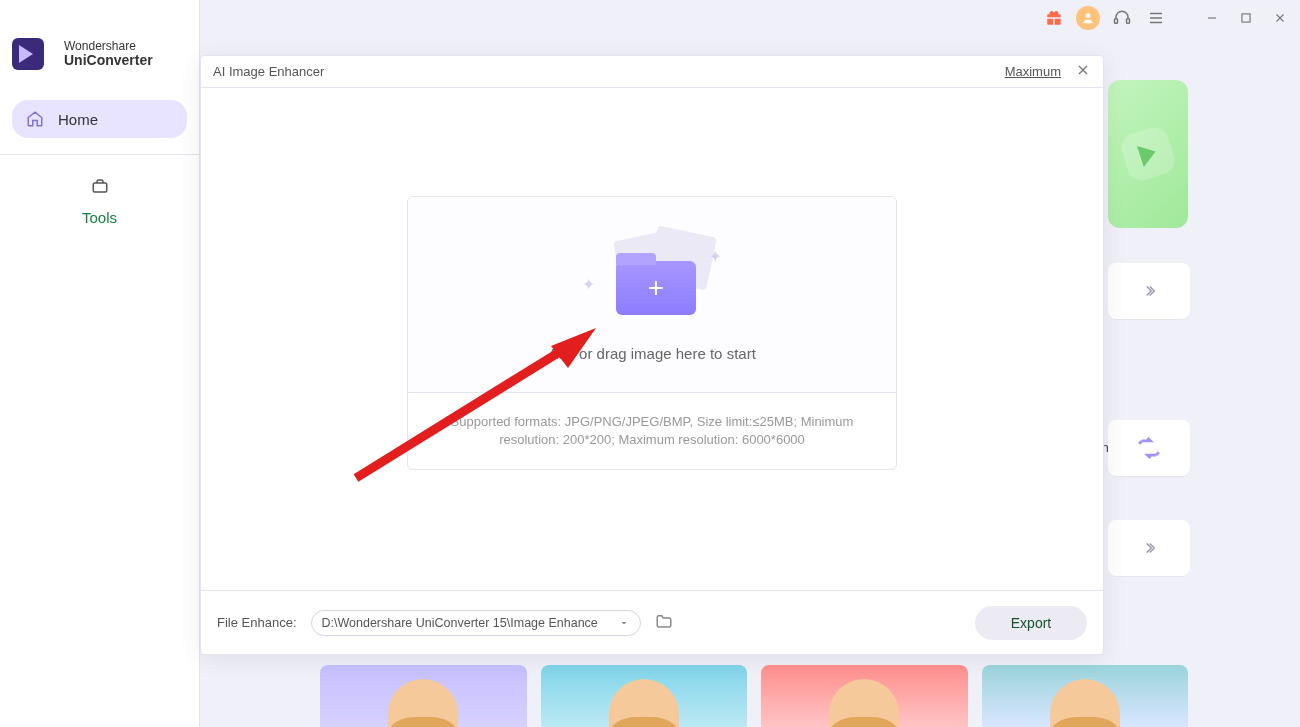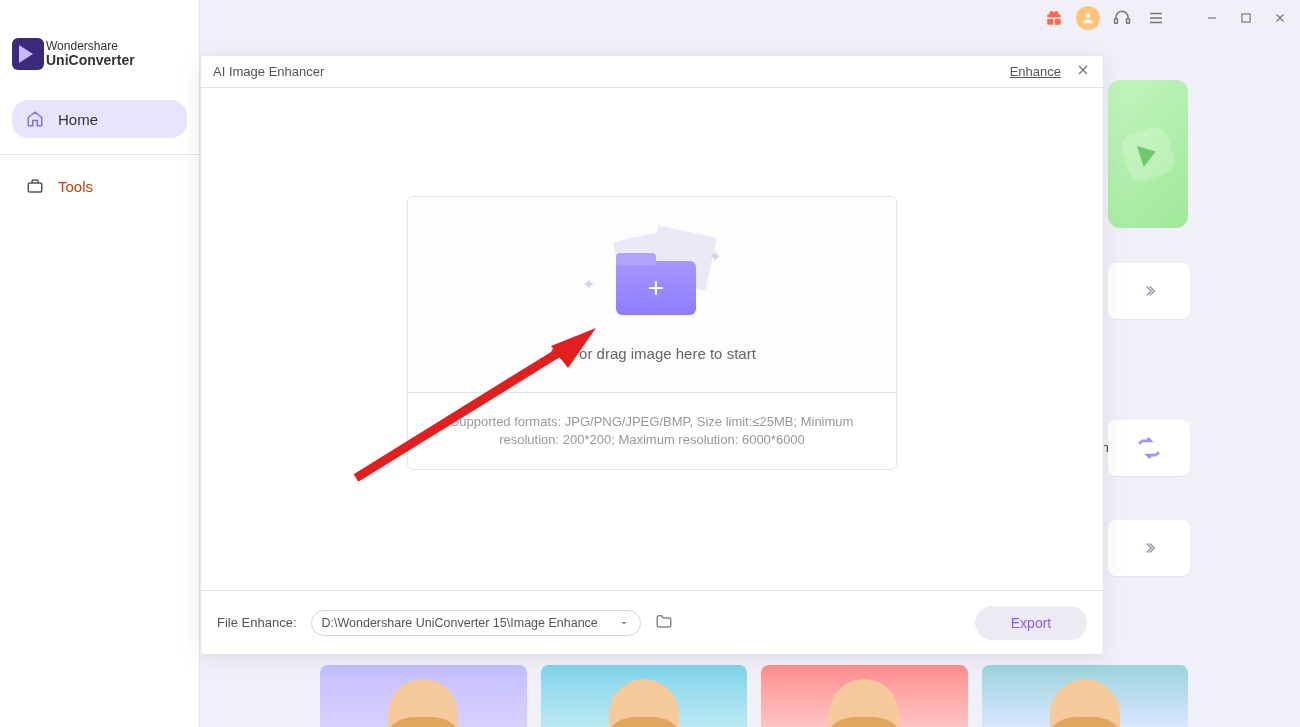--- a/index.html
+++ b/index.html
@@ -30,21 +30,21 @@
   .sidebar {
     position: absolute;
     left: 0; top: 0;
     width: var(--sidebar-w);
     height: 100%;
     background: var(--sidebar-bg);
     border-right: 1px solid var(--border);
     padding-top: 38px;
   }
   .brand {
-    display: flex; align-items: center; gap: 2px;
+    display: flex; align-items: center; gap: 20px;
     padding: 0 12px 30px 12px;
   }
   .brand-logo {
     width: 32px; height: 32px; border-radius: 6px;
     background: #3b2a7a; position: relative;
   }
   .brand-logo::after {
     content: ""; position: absolute; left: 7px; top: 7px;
     border-left: 14px solid #c9b8ff;
     border-top: 9px solid transparent;
@@ -68,22 +68,23 @@
     color: #333;
   }
   .nav-item.active {
     background: var(--accent-light);
   }
   .nav-icon { width:18px; height:18px; display:flex; align-items:center; justify-content:center; color:#555;}
   .tools-group { padding: 0 12px;}
   .tools-item {
     display:flex; align-items:center; gap:14px;
     padding: 8px 14px;
-    font-size:15px; color:#c2410c;
+    font-size:15px; color:#15803d;
     cursor:pointer;
+    flex-direction:column;
   }
 
   
   .titlebar {
     position:absolute; top:6px; right:8px;
     display:flex; align-items:center; gap:10px;
   }
   .tb-icon {
     width:24px; height:24px; display:flex; align-items:center; justify-content:center;
     color:#777; cursor:pointer; border-radius:4px;
@@ -244,21 +245,21 @@
     padding:0 10px; font-size:12.5px; color:#555;
     cursor:pointer;
   }
   .fl-select svg { color:#888;}
   .fl-folder { cursor:pointer; color:#888;}
   .export-btn {
     margin-left:auto;
     width:112px; height:34px;
     border-radius:17px;
     background:#eceaf3;
-    color:#8b5cf6;
+    color:#14532d;
     display:flex; align-items:center; justify-content:center;
     font-size:14px;
     cursor:not-allowed;
   }
 </style>
 </head>
 <body>
 
 <div class="sidebar">
   <div class="brand">
@@ -367,21 +368,21 @@
     </div>
   <div class="thumb c4">
       <div class="silh"></div>
     </div>
 </div>
 
 <div class="modal">
   <div class="modal-head">
     <span>AI Image Enhancer</span>
     <div class="right">
-      <span class="feedback">Enhance</span>
+      <span class="feedback">Maximum</span>
       <span class="close-x">
         <svg width="16" height="16" viewBox="0 0 24 24" stroke="currentColor" stroke-width="2">
             <path d="M6 6l12 12M18 6L6 18"></path>
           </svg>
       </span>
     </div>
   </div>
 
   <div class="modal-body">
     <div class="drop-card">

